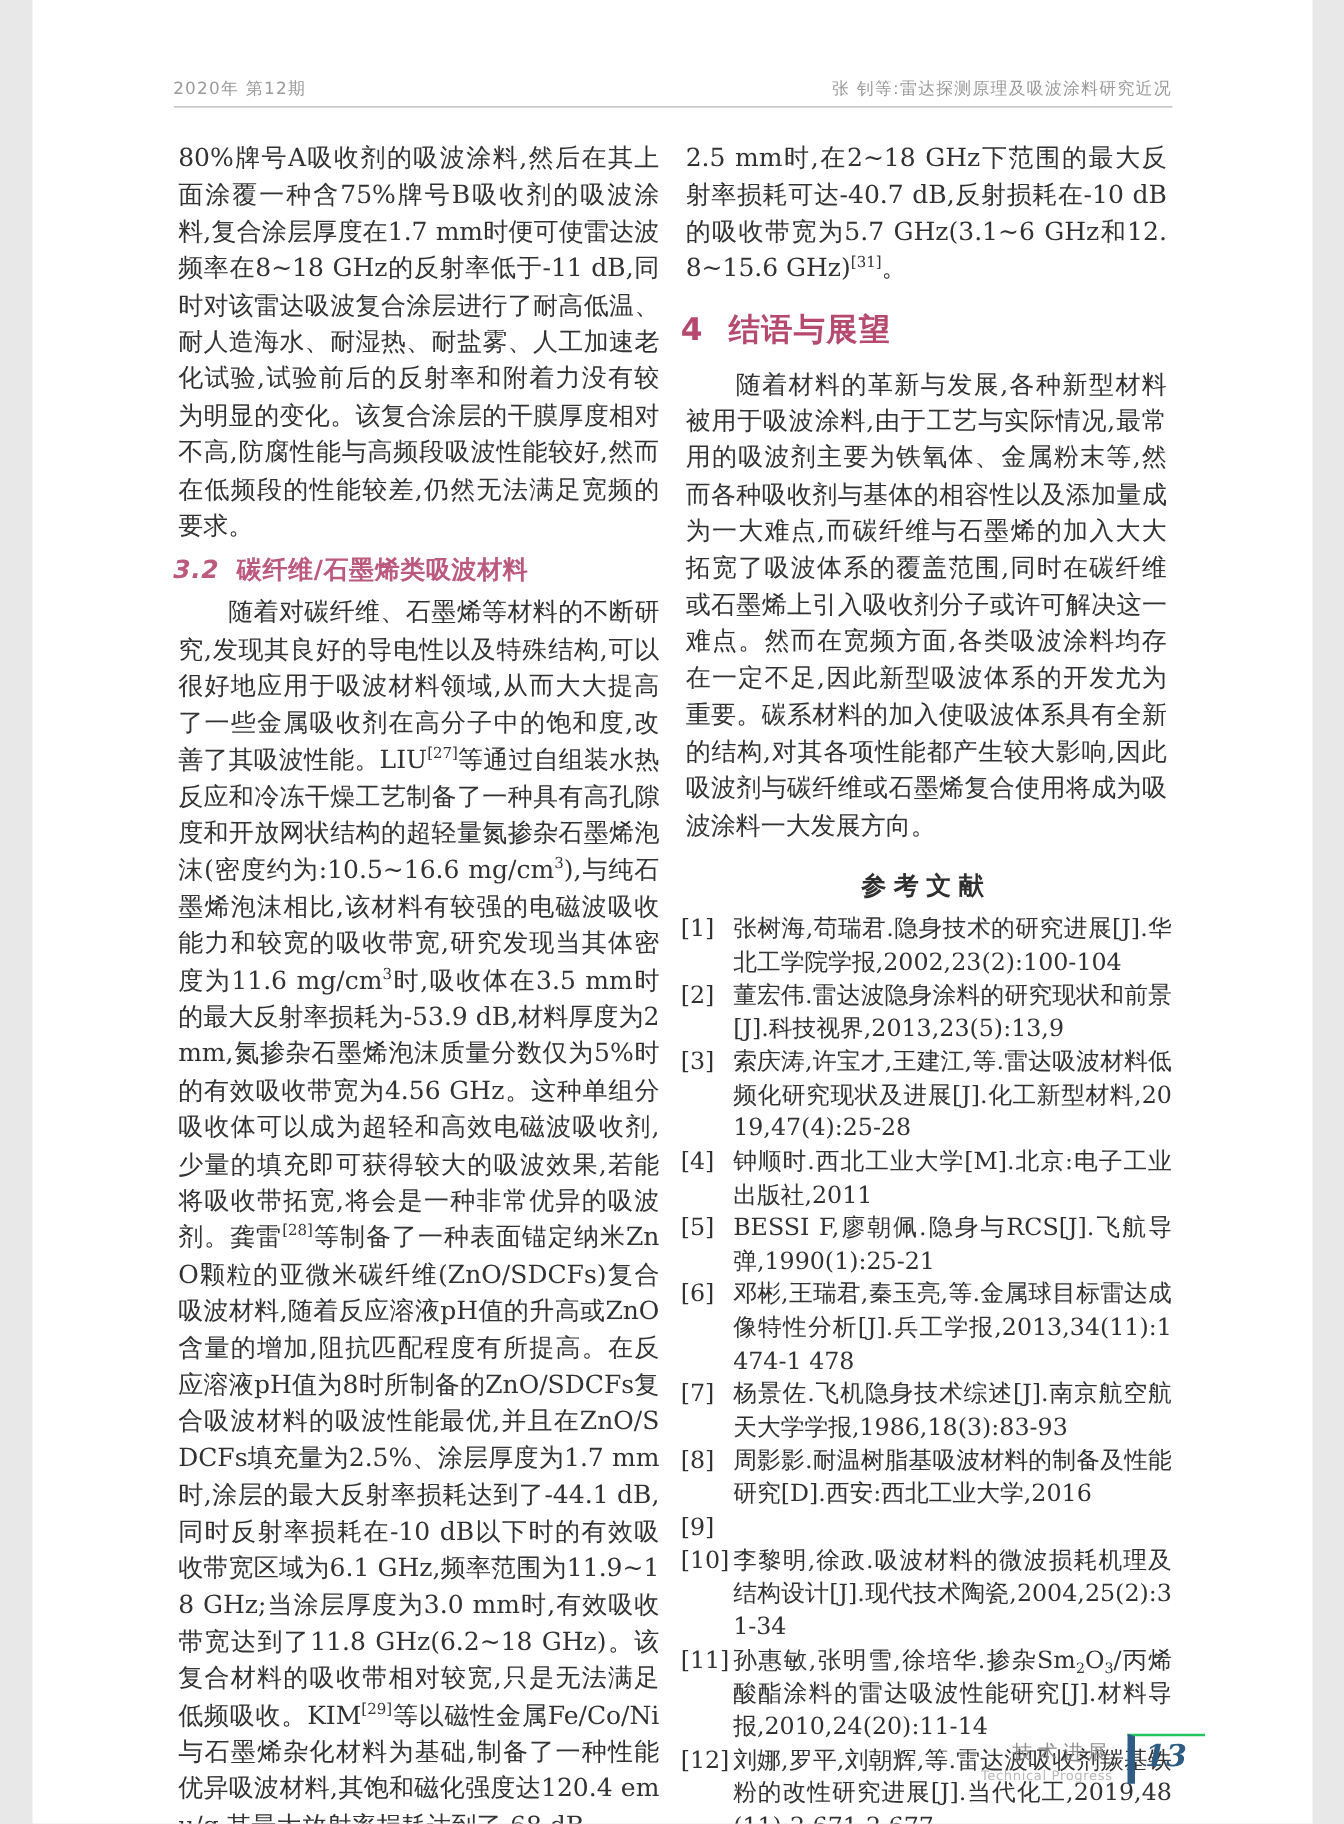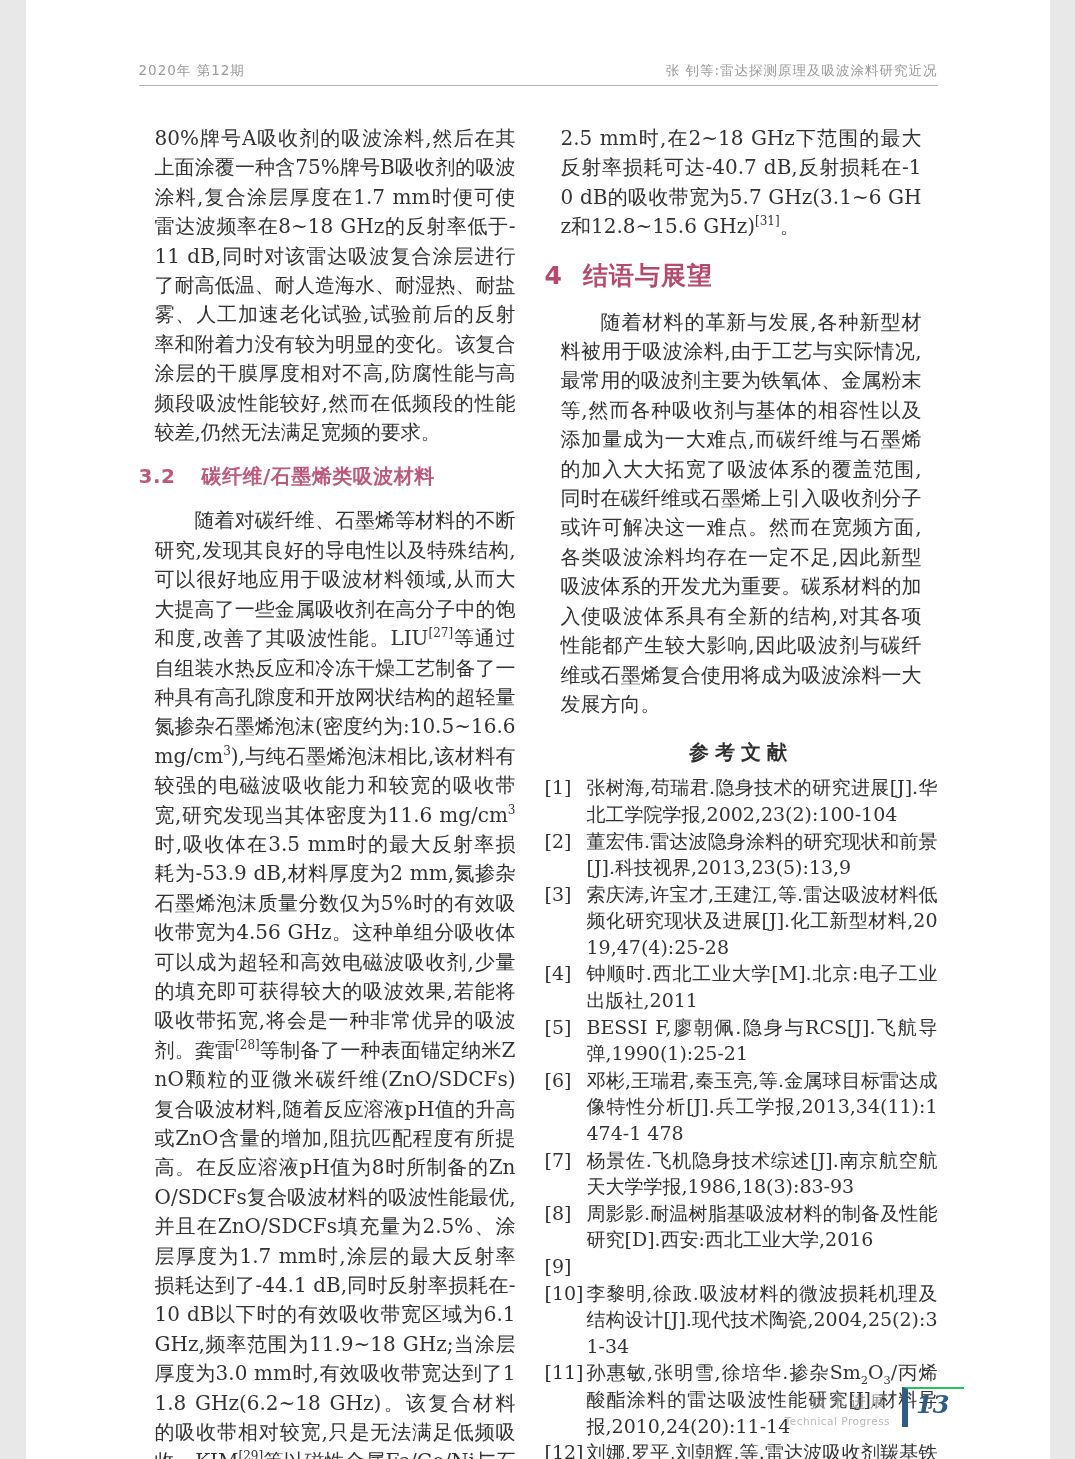--- a/index.html
+++ b/index.html
@@ -23,35 +23,35 @@
     position:absolute;left:113px;right:112px;top:85px;
     border-bottom:1.5px solid #b5b5b5;
   }
   
   .columns{
     position:absolute;left:113px;right:112px;top:108px;
     display:flex;gap:13px;
   }
   .col{flex:1;min-width:0;}
   .body-text{
-    margin:16px;
+    margin:4px;
     font-size:20px;line-height:29.4px;
     text-align:justify;text-justify:inter-ideograph;
     word-break:break-all;
   }
   .indent{text-indent:2em;}
   sup{font-size:0.60em;line-height:0;vertical-align:super;}
   sub{font-size:0.60em;line-height:0;vertical-align:sub;}
   
   .subheading{
     margin:7px 0 6px 0;
     font-family:"DejaVu Sans","Liberation Sans",sans-serif;
     font-size:20px;font-weight:600;color:#bb5a7d;letter-spacing:0.5px;
   }
-  .subheading .h-num{margin-right:26px;}
+  .subheading .h-num{margin-right:14px;font-style:italic;}
   .mainheading{
     margin:17px 0 13px 0;
     font-family:"DejaVu Sans","Liberation Sans",sans-serif;
     font-size:25px;font-weight:700;color:#b5496e;letter-spacing:1px;
   }
   .mainheading .h-num{margin-right:20px;}
   
   .refs-title{
     margin:20px 0 8px 0;
     font-size:20px;font-weight:700;color:#2f2f2f;

